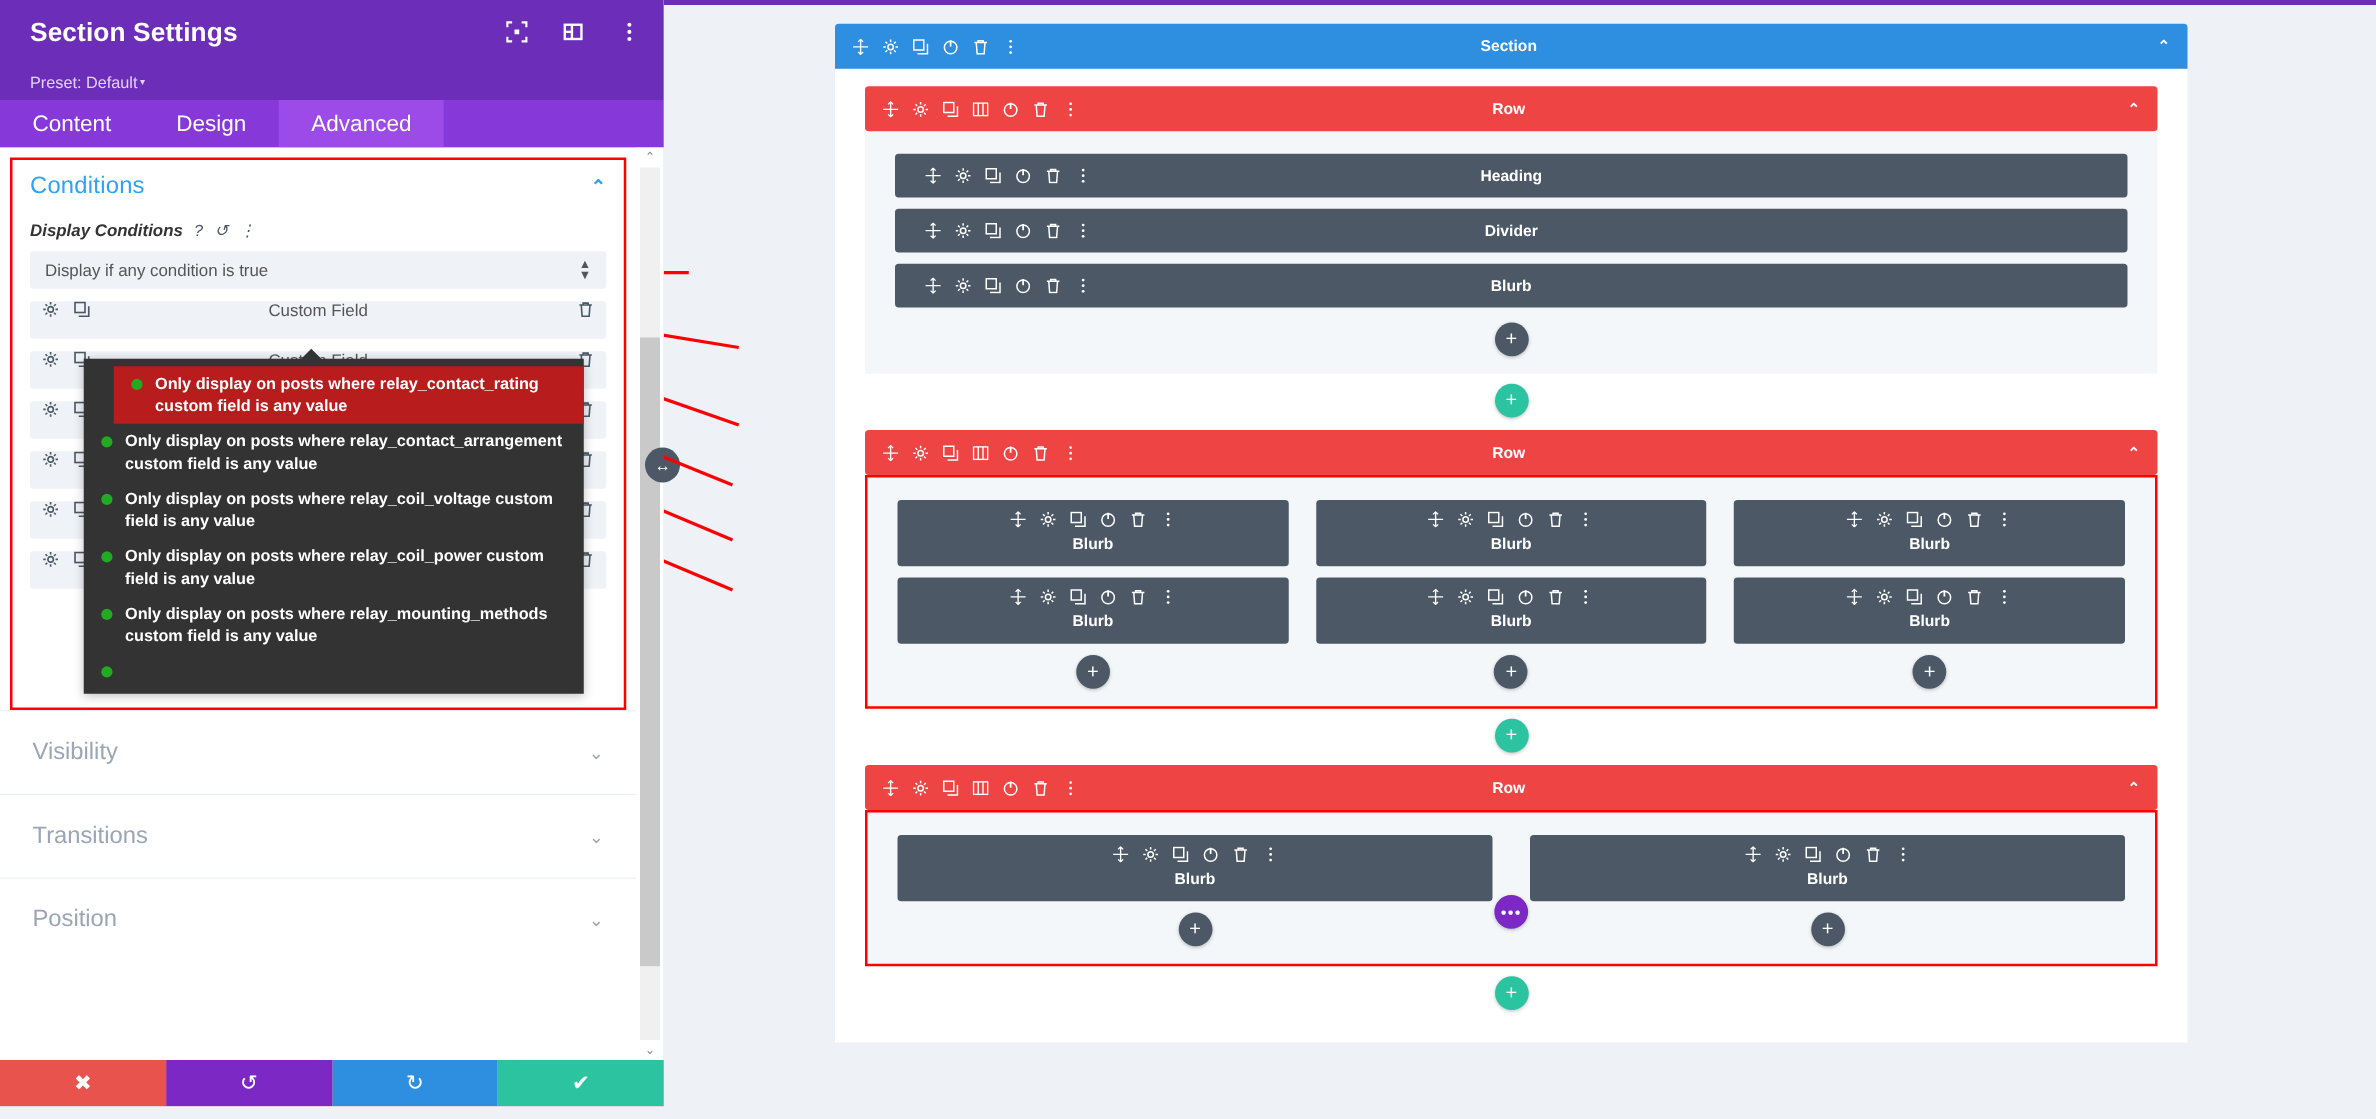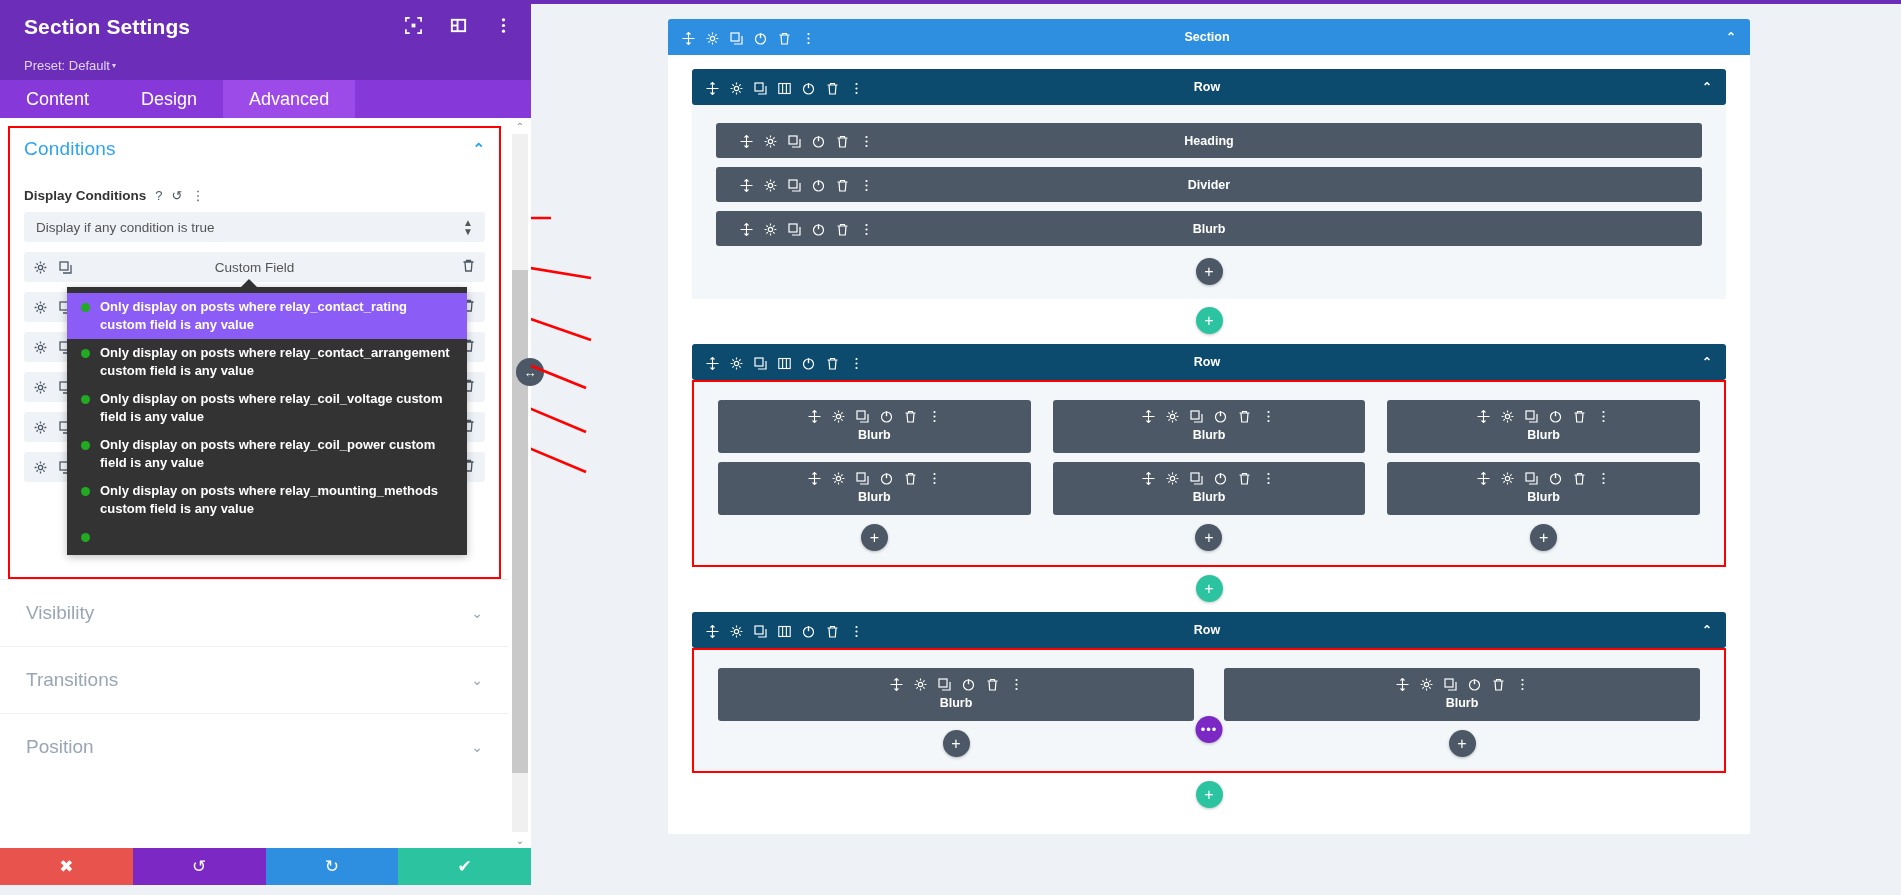--- a/index.html
+++ b/index.html
@@ -45,34 +45,34 @@
   }
   
   .cond-box{
     margin:8px 8px 0 8px; border:2px solid #f00; background:#fff;
     padding:10px 14px 28px 14px; position:relative;
   }
   .group-title-row{ display:flex; align-items:center; justify-content:space-between;text-align:center; }
   .group-title{ color:#2ea3f2; font-size:19px; font-weight:normal; letter-spacing:.2px;}
   .chev-up{ color:#2ea3f2; font-size:15px; font-weight:bold; }
 
-  .field-label-row{ display:flex; align-items:center; gap:9px; margin-top:28px; }
+  .field-label-row{ display:flex; align-items:center; gap:9px; margin-top:17px;font-style:italic; }
   .field-label{ font-size:13.5px; font-weight:bold; color:#333; }
   .mini-icon{ font-size:13px; color:#4c5866; cursor:pointer; display:inline-flex; }
 
   .select-box{
     margin-top:9px; background:#eff2f6; height:30px; border-radius:3px;
     display:flex; align-items:center; padding:0 12px; font-size:13.5px; color:#555;
     justify-content:space-between; cursor:pointer;
   }
   .select-box .arrows{ font-size:10px; color:#555; line-height:9px; text-align:center;}
 
   .cond-row{
     margin-top:10px; background:#eff2f6; border-radius:3px; height:30px;
-    display:flex; align-items:center; padding:0 10px; position:relative;
+    display:flex; align-items:flex-start; padding:0 10px; position:relative;
   }
   .cond-row .left-ic{ display:flex; gap:12px; align-items:center; }
   .cond-row .lbl{
     position:absolute; left:0; right:0; text-align:center;
     font-size:13.5px; color:#555; pointer-events:none;
   }
   .cond-row .trash{ margin-left:auto; font-size:13px; color:#4c5866; cursor:pointer;}
 
   .add-cond{
     margin-top:18px; display:flex; flex-direction:column; align-items:center; gap:4px;
@@ -126,39 +126,39 @@
   }
   #condition-tooltip .tip-arrow{
     position:absolute; top:-8px; left:173px; width:0;height:0;
     border-left:9px solid transparent; border-right:9px solid transparent;
     border-bottom:9px solid #333333;
   }
   .tip-item{
     display:flex; gap:10px; padding:5px 16px 5px 14px; align-items:flex-start;
     font-size:13px; font-weight:bold; line-height:18px;
   }
-  .tip-item.hl{ background:#8b5cf6; }
+  .tip-item.hl{ background:#b91c1c;margin-left:24px; }
   .tip-dot{ width:9px;height:9px;border-radius:50%; background:#22aa22; flex:0 0 9px; margin-top:5px;}
 
   
   #builder{
     position:absolute; left:531px; top:0; right:0; bottom:0;
     background:#eef1f6; overflow:hidden; padding:0;
   }
   .top-purple-strip{ position:absolute; left:0; top:0; right:0; height:4px; background:#6c2eb9; }
 
   .section-wrap{
     position:absolute; left:137px; top:19px; width:1082px;
   }
   .bar{
     height:36px; display:flex; align-items:center; position:relative;
     padding:0 14px; border-radius:3px 3px 0 0; color:#fff;
   }
   .bar.section{ background:#2e8fe0; }
-  .bar.row{ background:#0c4a6e; border-radius:3px; }
+  .bar.row{ background:#ef4444; border-radius:3px; }
   .bar .tools{ display:flex; gap:11px; align-items:center; }
   .bar .tools .ti{ width:13px;height:13px; display:block; cursor:pointer;}
   .bar .title{
     position:absolute; left:0; right:4px; text-align:center;
     font-size:12.5px; font-weight:bold; pointer-events:none;
   }
   .bar .collapse{ margin-left:auto; font-size:12px; font-weight:bold; cursor:pointer;}
 
   .section-inner{ background:#ffffff; padding:14px 24px 16px 24px; }
 

